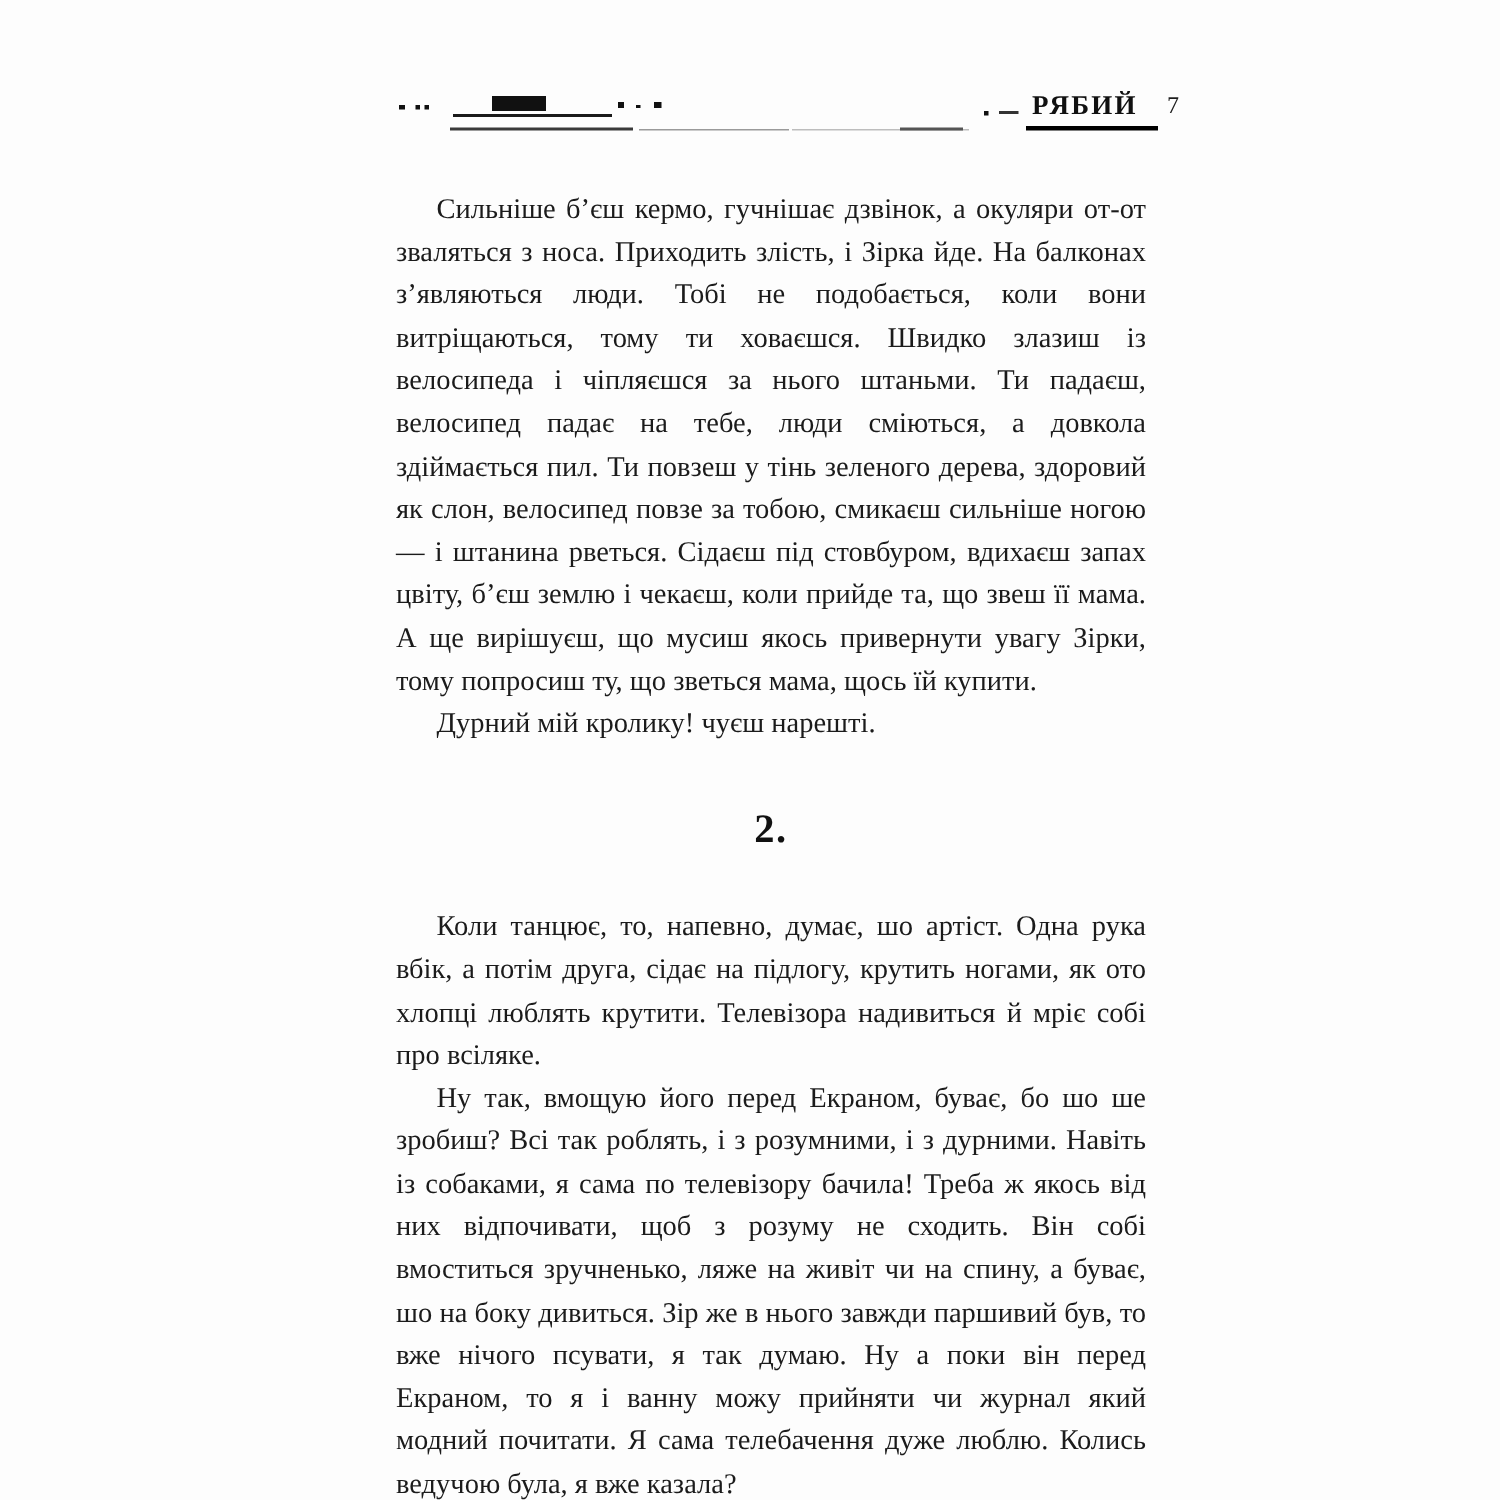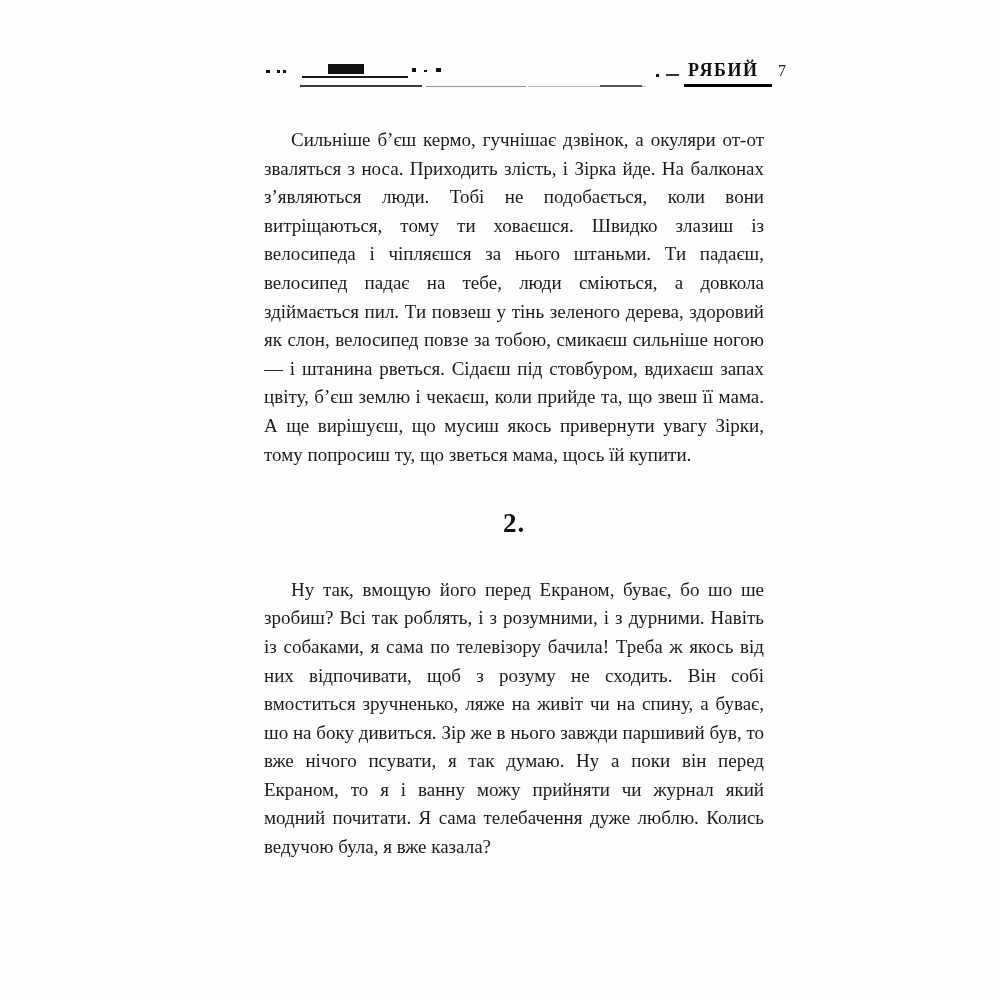--- a/index.html
+++ b/index.html
@@ -110,19 +110,21 @@
     <span class="mark m7"></span>
     <span class="mark m8"></span>
 
     <div class="running-head">РЯБИЙ</div>
     <div class="title-underline"></div>
     <div class="page-number">7</div>
   </header>
 
   <main class="body-text">
     <p>Сильніше б’єш кермо, гучнішає дзвінок, а окуляри от-от зваляться з носа. Приходить злість, і Зірка йде. На балконах з’являються люди. Тобі не подобається, коли вони витріщаються, тому ти ховаєшся. Швидко злазиш із велосипеда і чіпляєшся за нього штаньми. Ти падаєш, велосипед падає на тебе, люди сміються, а довкола здіймається пил. Ти повзеш у тінь зеленого дерева, здоровий як слон, велосипед повзе за тобою, смикаєш сильніше ногою — і штанина рветься. Сідаєш під стовбуром, вдихаєш запах цвіту, б’єш землю і чекаєш, коли прийде та, що звеш її мама. А ще вирішуєш, що мусиш якось привернути увагу Зірки, тому попросиш ту, що зветься мама, щось їй купити.</p>
+    <p>Дурний мій кролику! чуєш нарешті.</p>
 
     <h2 class="section-number">2.</h2>
 
+    <p>Коли танцює, то, напевно, думає, шо артіст. Одна рука вбік, а потім друга, сідає на підлогу, крутить ногами, як ото хлопці люблять крутити. Телевізора надивиться й мріє собі про всіляке.</p>
     <p>Ну так, вмощую його перед Екраном, буває, бо шо ше зробиш? Всі так роблять, і з розумними, і з дурними. Навіть із собаками, я сама по телевізору бачила! Треба ж якось від них відпочивати, щоб з розуму не сходить. Він собі вмоститься зручненько, ляже на живіт чи на спину, а буває, шо на боку дивиться. Зір же в нього завжди паршивий був, то вже нічого псувати, я так думаю. Ну а поки він перед Екраном, то я і ванну можу прийняти чи журнал який модний почитати. Я сама телебачення дуже люблю. Колись ведучою була, я вже казала?</p>
   </main>
 
 </div>
 
 </body></html>

